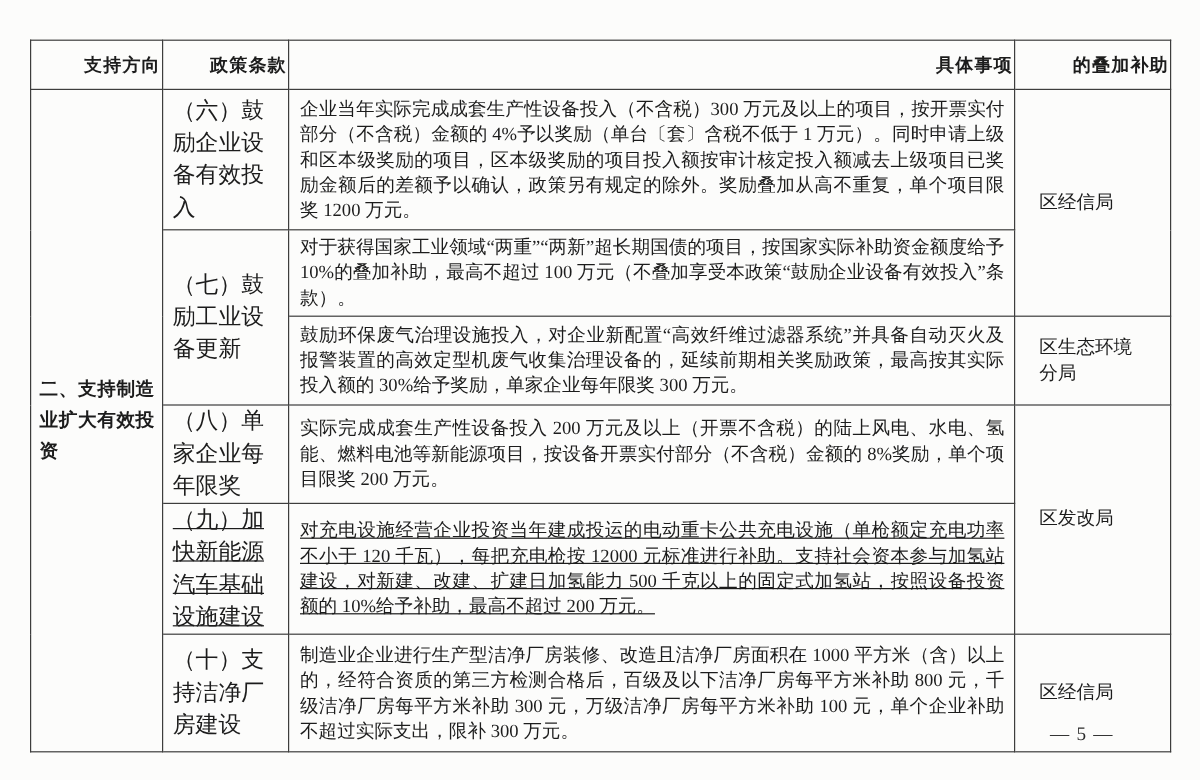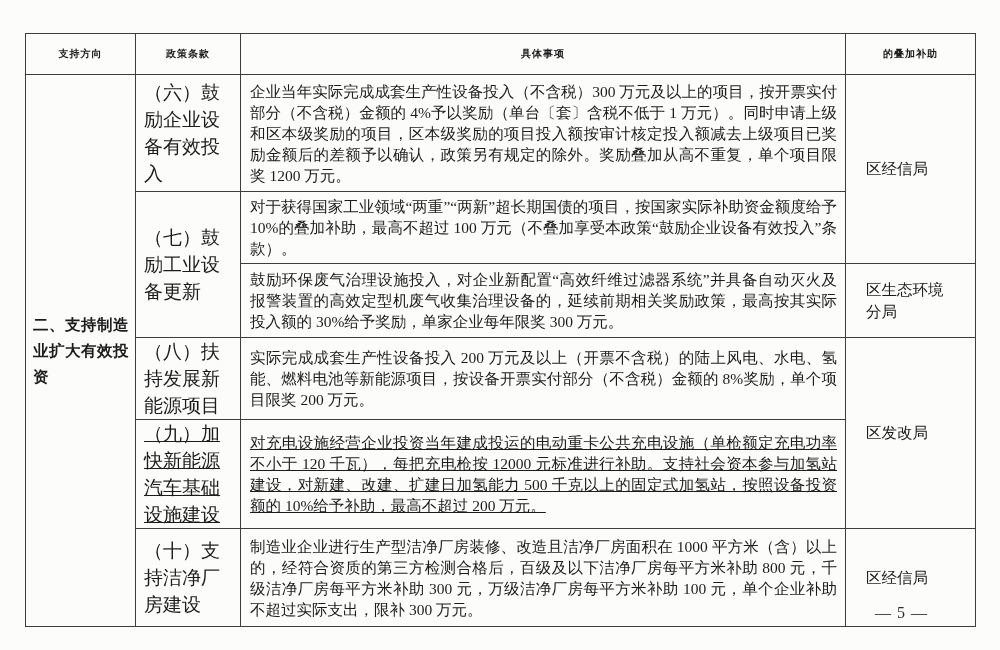--- a/index.html
+++ b/index.html
@@ -25,22 +25,22 @@
     table-layout: fixed;
   }
   .policy-table th, .policy-table td {
     border: 1px solid #3d3d3d;
     vertical-align: middle;
     overflow: hidden;
   }
   .policy-table th {
     font-family: "Liberation Sans", "DejaVu Sans", sans-serif;
     font-weight: bold;
-    font-size: 10px;
-    text-align: center;
+    font-size: 15px;
+    text-align: right;
     height: 38px;
     letter-spacing: 1px;
   }
   td.dir {
     font-family: Liberation Serif, serif;
     font-weight: bold;
     font-size: 15.5px;
     line-height: 26px;
     text-align: left;
     padding: 0 5px 0 7px;
@@ -110,21 +110,21 @@
         <td class="clause" rowspan="2">（七）鼓励工业设备更新</td>
         <td class="detail">对于获得国家工业领域“两重”“两新”超长期国债的项目，按国家实际补助资金额度给予 10%的叠加补助，最高不超过 100 万元（不叠加享受本政策“鼓励企业设备有效投入”条款）。</td>
       </tr>
 
       <tr class="h-r3">
         <td class="detail">鼓励环保废气治理设施投入，对企业新配置“高效纤维过滤器系统”并具备自动灭火及报警装置的高效定型机废气收集治理设备的，延续前期相关奖励政策，最高按其实际投入额的 30%给予奖励，单家企业每年限奖 300 万元。</td>
         <td class="unit">区生态环境分局</td>
       </tr>
 
       <tr class="h-r4">
-        <td class="clause">（八）扶持发展新能源项目</td>
+        <td class="clause">（八）单家企业每年限奖</td>
         <td class="detail">实际完成成套生产性设备投入 200 万元及以上（开票不含税）的陆上风电、水电、氢能、燃料电池等新能源项目，按设备开票实付部分（不含税）金额的 8%奖励，单个项目限奖 200 万元。</td>
         <td class="unit" rowspan="2">区发改局</td>
       </tr>
 
       <tr class="h-r5">
         <td class="clause">（九）加快新能源汽车基础设施建设</td>
         <td class="detail">对充电设施经营企业投资当年建成投运的电动重卡公共充电设施（单枪额定充电功率不小于 120 千瓦），每把充电枪按 12000 元标准进行补助。支持社会资本参与加氢站建设，对新建、改建、扩建日加氢能力 500 千克以上的固定式加氢站，按照设备投资额的 10%给予补助，最高不超过 200 万元。</td>
       </tr>
 
       <tr class="h-r6">

